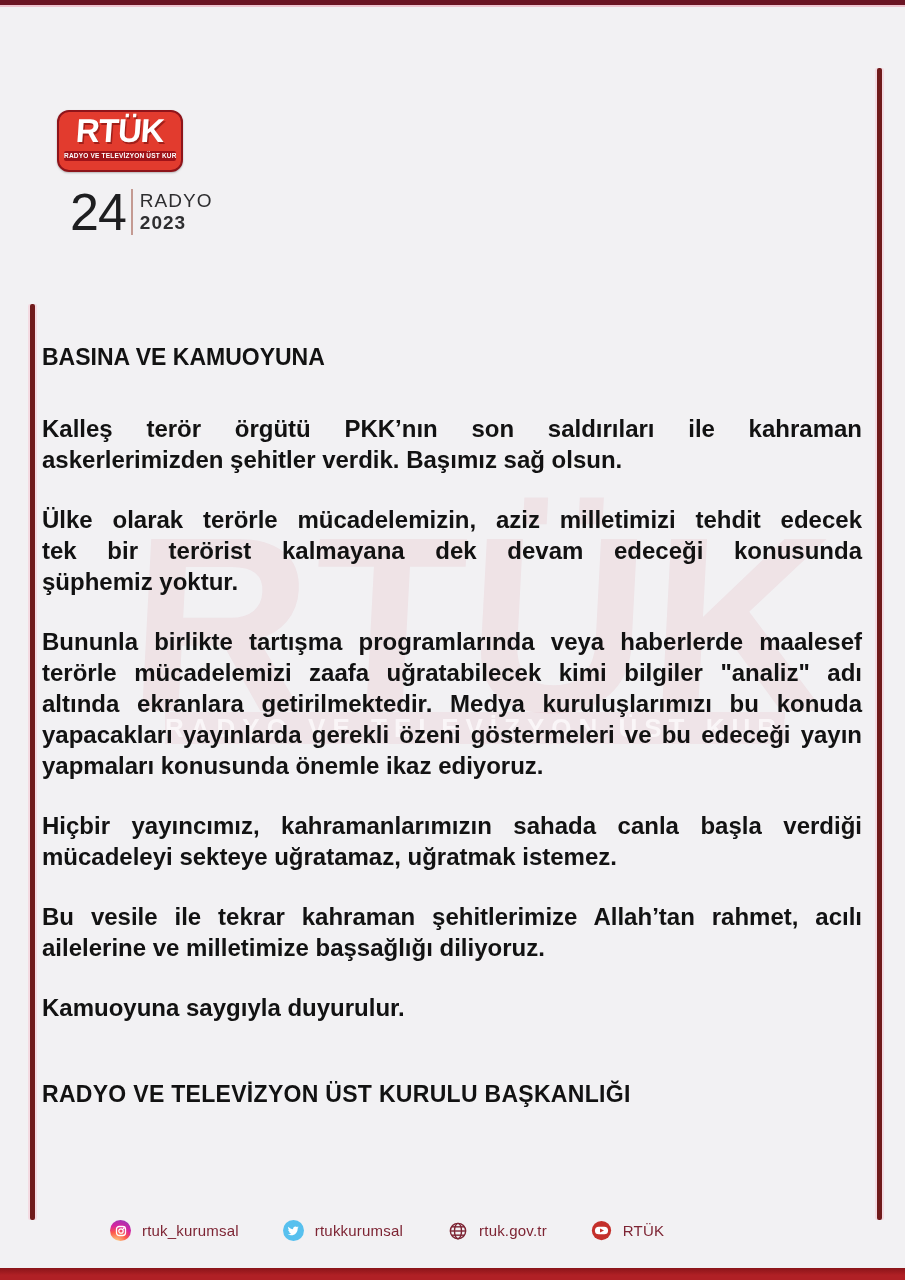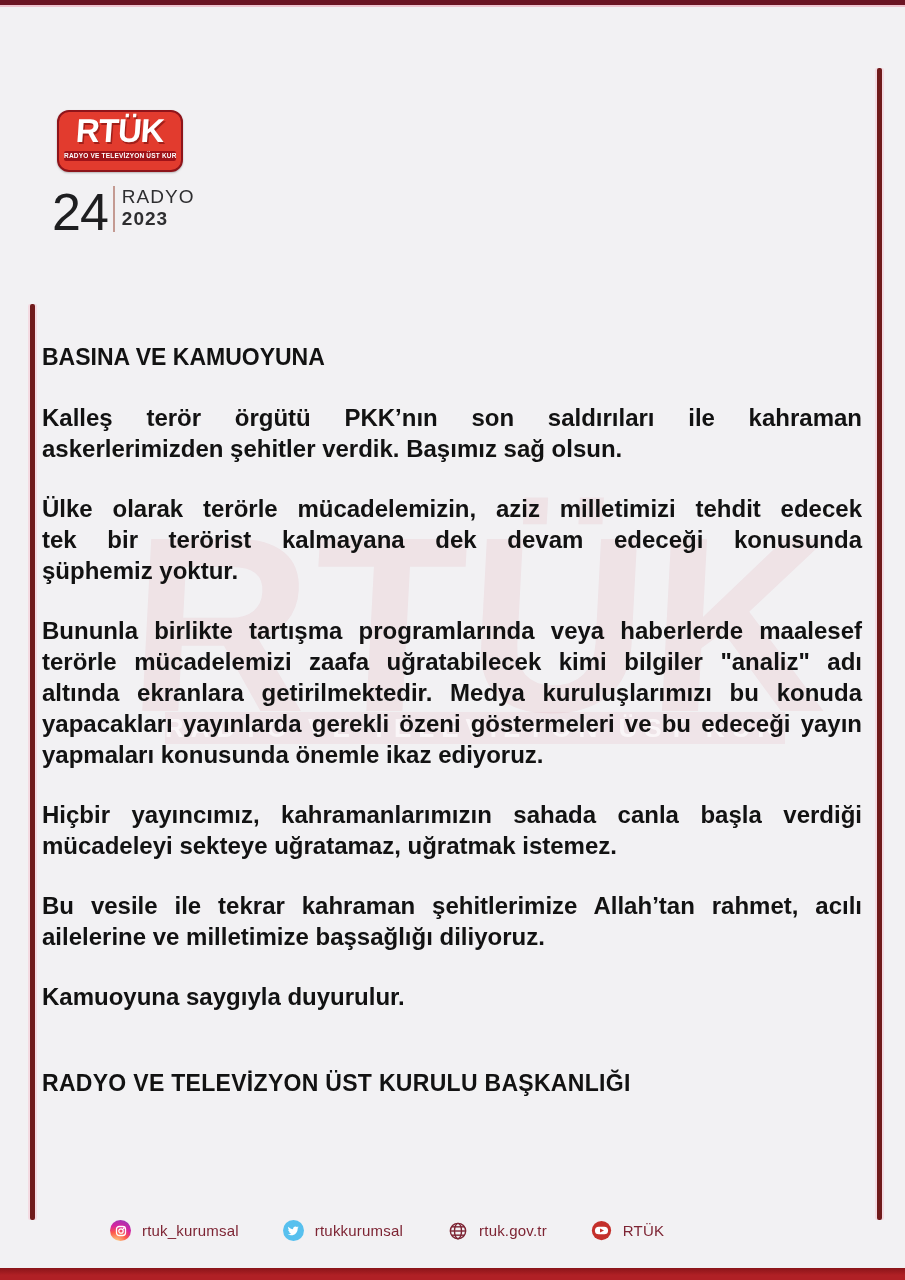--- a/index.html
+++ b/index.html
@@ -24,40 +24,40 @@
     box-sizing:border-box;display:flex;flex-direction:column;align-items:center;
     justify-content:flex-start;box-shadow:0 1px 2px rgba(0,0,0,.25);}
   .logo-text{color:#fff;font-weight:bold;font-size:33px;line-height:38px;
     letter-spacing:-1px;transform:skewX(-4deg);
     text-shadow:1.5px 1.5px 0 rgba(110,10,10,.55);}
   .logo-subtitle{margin-top:1px;width:112px;height:10px;background:#a01218;
     border-radius:2px;color:#fff;font-weight:bold;font-size:6.5px;line-height:10px;
     text-align:center;letter-spacing:.2px;white-space:nowrap;overflow:hidden;}
 
   
-  .date-block{position:absolute;left:52px;top:186px;display:flex;align-items:flex-start;}
+  .date-block{position:absolute;left:70px;top:186px;display:flex;align-items:center;}
   .date-day{font-size:52px;line-height:52px;color:#1e1e20;font-weight:400;letter-spacing:-1px;}
   .date-divider{width:2px;height:46px;background:#c49a92;margin:0 7px 0 5px;}
   .date-col{display:flex;flex-direction:column;justify-content:center;}
   .date-month{font-size:19px;line-height:22px;color:#2e2e30;letter-spacing:1px;}
   .date-year{font-size:19px;line-height:22px;color:#2e2e30;letter-spacing:1px;font-weight:bold;}
 
   
   .watermark{position:absolute;left:0;top:0;width:905px;height:1280px;pointer-events:none;}
   .wm-text{position:absolute;left:130px;top:500px;width:720px;
     font-size:250px;line-height:250px;font-weight:bold;letter-spacing:2px;
     color:rgba(200,55,75,.075);white-space:nowrap;transform:skewX(-3deg);}
   .wm-subtitle{position:absolute;left:165px;top:712px;width:620px;height:32px;
     background:rgba(225,160,172,.16);color:rgba(255,255,255,.68);
     font-size:26px;line-height:32px;font-weight:bold;letter-spacing:7px;
     text-align:center;white-space:nowrap;overflow:hidden;}
 
   
   .content{position:absolute;left:42px;top:342px;width:820px;color:#121212;}
-  .heading{font-size:23px;line-height:31px;font-weight:bold;margin-bottom:29px;}
+  .heading{font-size:23px;line-height:31px;font-weight:bold;margin-bottom:40px;}
   .para{margin-bottom:29px;}
   .para.big-gap{margin-bottom:56px;}
   .line{font-size:24px;line-height:31px;font-weight:bold;
     text-align:justify;text-align-last:justify;text-justify:inter-word;white-space:nowrap;}
   .line.last{text-align-last:left;}
   .signature{font-size:23px;line-height:31px;font-weight:bold;letter-spacing:.3px;}
 
   
   .footer{position:absolute;left:110px;top:1220px;display:flex;align-items:flex-end;gap:44px;}
   .footer-item{display:flex;align-items:center;gap:11px;cursor:pointer;}

